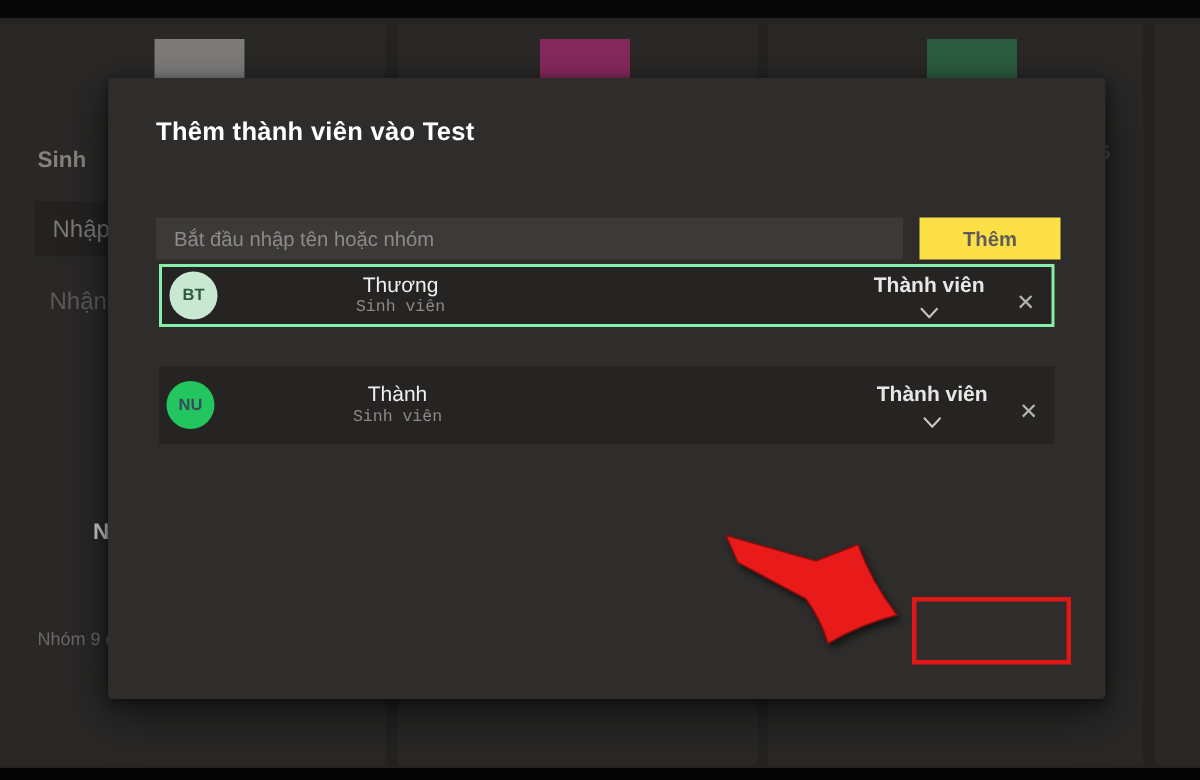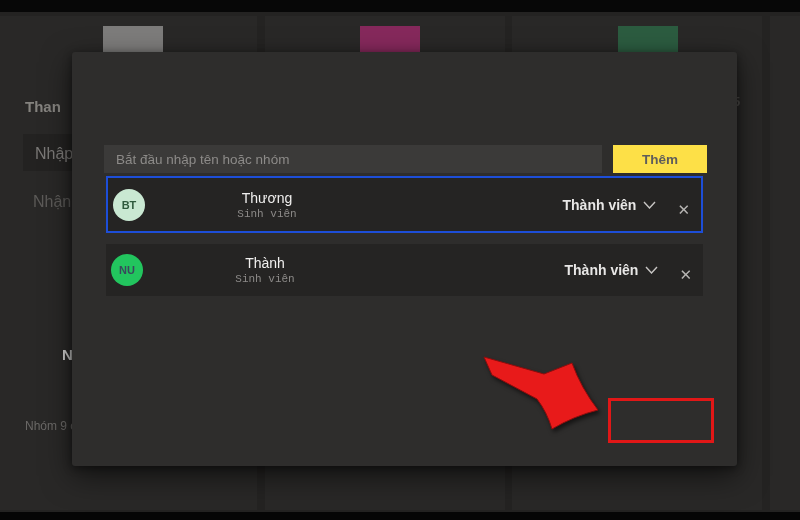--- a/index.html
+++ b/index.html
@@ -53,39 +53,39 @@
     font-size:13.5px; font-family:"Liberation Sans",sans-serif; padding:0 12px;
   }
   .search-input::placeholder { color:#8d8b89; opacity:1; }
   .add-btn {
     position:absolute; left:541px; top:93px; width:94px; height:28px;
     background:#fde047; border:none; color:#5f5d5b; font-size:13.5px; font-weight:600;
     font-family:"Liberation Sans",sans-serif;
   }
 
   .member-row { position:absolute; left:34px; width:597px; background:#252423; }
-  .member-row.selected { top:124px; height:57px; border:2px solid #1d4ed8; }
+  .member-row.selected { top:124px; height:42px; border:2px solid #86efac; }
   .member-row.plain    { top:192px; height:52px; }
 
   .avatar {
     position:absolute; left:5px; top:50%; transform:translateY(-50%);
     width:32px; height:32px; border-radius:50%;
     display:flex; align-items:center; justify-content:center;
     font-size:11px; font-weight:700;
   }
   .avatar.green { background:#c9e8d2; color:#2f5a3d; }
   .avatar.blue  { background:#22c55e; color:#39485c; }
 
   .name-block { position:absolute; left:79px; top:50%; transform:translateY(-50%); width:160px; text-align:center; }
   .name-block .name { font-size:14px; color:#f0efee; line-height:17px; }
   .name-block .sub  { font-size:11px; color:#8c8a88; line-height:14px;font-family:Liberation Mono, monospace; }
 
   .right-group { position:absolute; right:11px; top:50%; transform:translateY(-50%); display:flex; align-items:center; }
   .role-btn { display:flex; align-items:center; gap:7px; background:none; border:none; cursor:pointer;
-              color:#e8e7e6; font-size:14px; font-weight:600; font-family:"Liberation Sans",sans-serif; }
+              color:#e8e7e6; font-size:14px; font-weight:600; font-family:"Liberation Sans",sans-serif;flex-direction:column; }
   .role-btn svg { display:block; }
   .remove-btn { background:none; border:none; cursor:pointer; margin-left:21px; margin-top:9px;
                 color:#b7b5b3; font-size:15px; line-height:15px; font-family:"Liberation Sans",sans-serif; }
 
   .close-btn {
     position:absolute; left:545px; top:352px; width:89px; height:31px;
     background:#2b2a29; border:1px solid #8a8886; color:#ffffff;
     font-size:14px; font-weight:600; font-family:"Liberation Sans",sans-serif;
   }
 
@@ -106,33 +106,34 @@
   <div class="bg-card c4"></div>
 
   <div class="tile gray">
     <span class="dots">⋯</span>
   </div>
   <div class="tile purple">
       <span class="dash"></span>
     </div>
   <div class="tile green"></div>
 
-  <div class="bg-frag frag-than">Than</div>
+  <div class="bg-frag frag-than">Sinh</div>
   <div class="bg-frag bg-input-box" style="left:23px;top:134px;"></div>
   <div class="bg-frag frag-nhap">Nhập</div>
   <div class="bg-frag frag-nhanm">Nhận m</div>
   <div class="bg-frag frag-n">N</div>
   <div class="bg-frag frag-nhom9">Nhóm 9 c</div>
   <div class="bg-frag frag-five">5</div>
 </div>
 
 <div class="top-bar"></div>
 <div class="bottom-bar"></div>
 
 <div class="dialog">
+  <div class="dlg-title">Thêm thành viên vào Test</div>
 
   <input class="search-input" type="text" placeholder="Bắt đầu nhập tên hoặc nhóm" style="">
   <button class="add-btn" disabled="">Thêm</button>
 
   <div class="member-row selected">
     <div class="avatar green">BT</div>
     <div class="name-block">
       <div class="name">Thương</div>
       <div class="sub">Sinh viên</div>
     </div>

